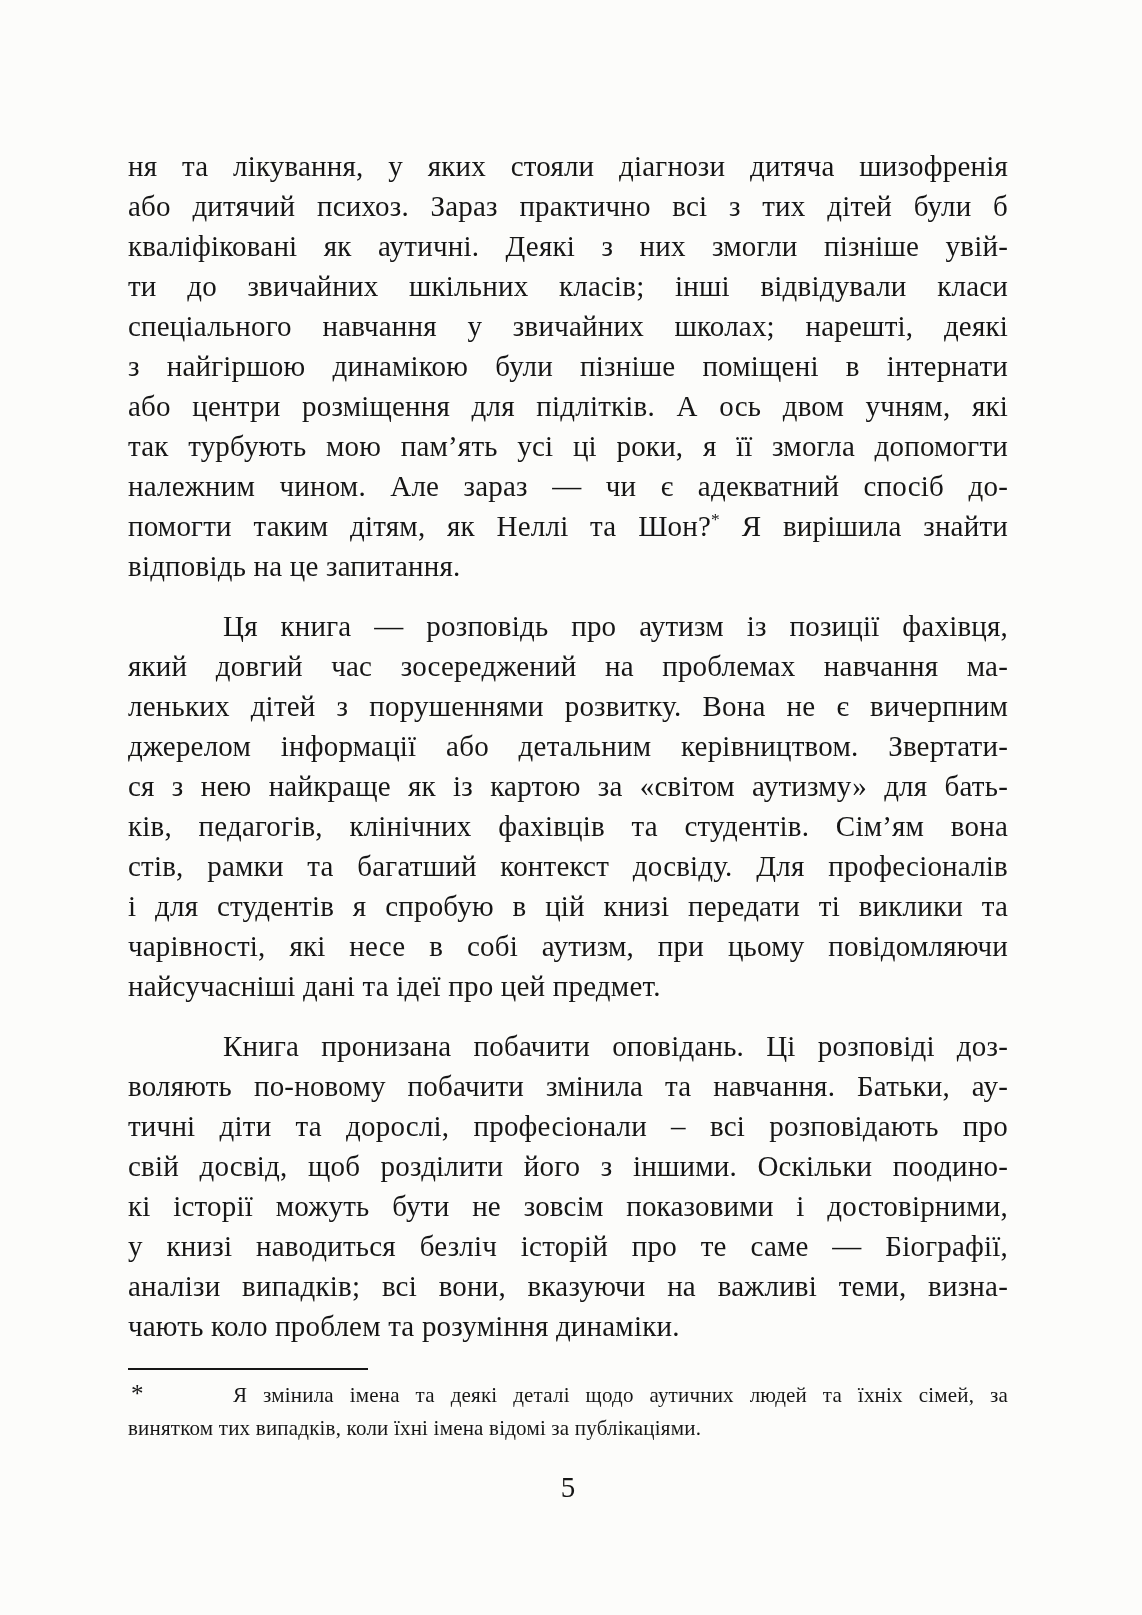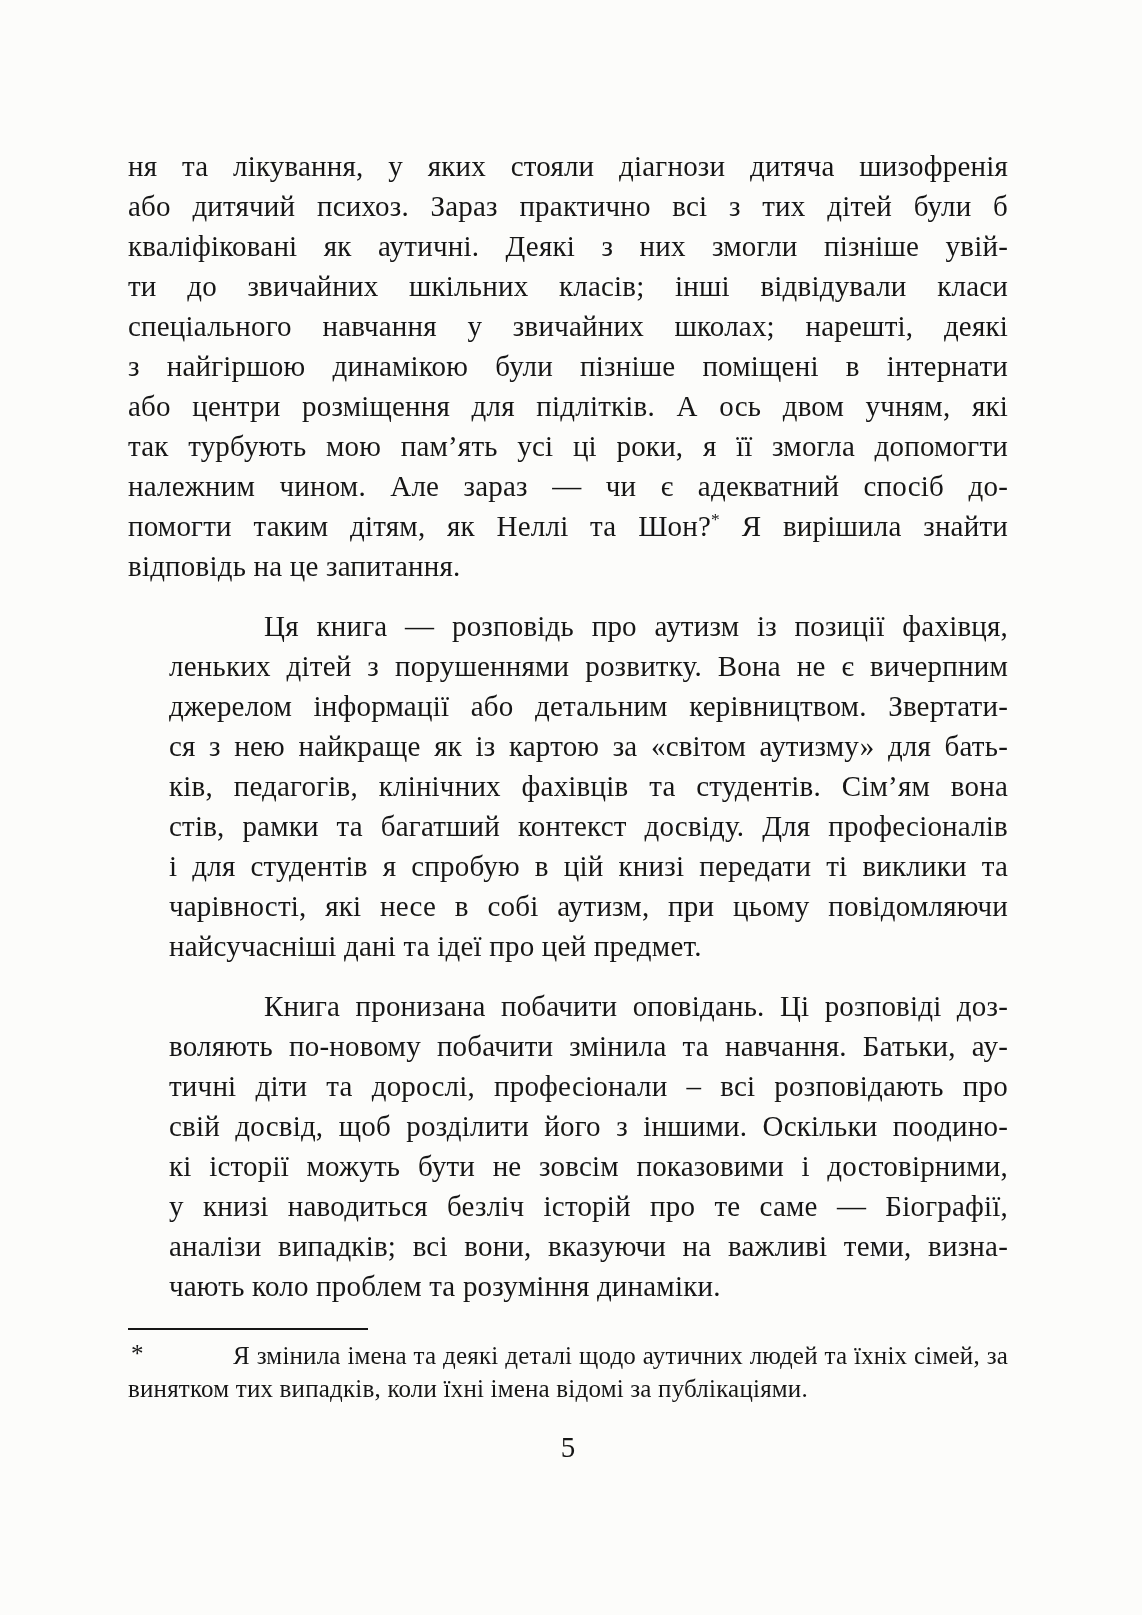--- a/index.html
+++ b/index.html
@@ -20,21 +20,20 @@
     left: 128px;
     top: 146px;
     width: 880px;
   }
   .para {
     margin: 0;
     padding: 0;
   }
   .para + .para {
     margin-top: 20px;
-    margin-left: 41px;
   }
   .line {
     font-size: 29px;
     line-height: 40px;
     text-align: justify;
     text-align-last: justify;
     letter-spacing: 0.2px;
   }
   .line.last {
     text-align-last: left;
@@ -51,21 +50,21 @@
     margin-top: 22px;
     position: relative;
   }
   .fn-rule {
     width: 240px;
     height: 0;
     border-top: 2px solid #161616;
     margin-bottom: 9px;
   }
   .fn-line {
-    font-size: 25px;
+    font-size: 21px;
     line-height: 33px;
     text-align: justify;
     letter-spacing: 0.2px;
   }
   .fn-line.first {
     text-align-last: justify;
     text-indent: 105px;
   }
   .fn-line.last-line {
     text-align-last: left;
@@ -98,20 +97,21 @@
         <div class="line">спеціального навчання у звичайних школах; нарешті, деякі</div>
         <div class="line">з найгіршою динамікою були пізніше поміщені в інтернати</div>
         <div class="line">або центри розміщення для підлітків. А ось двом учням, які</div>
         <div class="line">так турбують мою пам’ять усі ці роки, я її змогла допомогти</div>
         <div class="line">належним чином. Але зараз — чи є адекватний спосіб до-</div>
         <div class="line"><span>помогти таким дітям, як Неллі та Шон?</span><sup>*</sup><span> Я вирішила знайти</span></div>
         <div class="line last">відповідь на це запитання.</div>
       </div>
       <div class="para">
         <div class="line indent">Ця книга — розповідь про аутизм із позиції фахівця,</div>
+        <div class="line">який довгий час зосереджений на проблемах навчання ма-</div>
         <div class="line">леньких дітей з порушеннями розвитку. Вона не є вичерпним</div>
         <div class="line">джерелом інформації або детальним керівництвом. Звертати-</div>
         <div class="line">ся з нею найкраще як із картою за «світом аутизму» для бать-</div>
         <div class="line">ків, педагогів, клінічних фахівців та студентів. Сім’ям вона</div>
         <div class="line">стів, рамки та багатший контекст досвіду. Для професіоналів</div>
         <div class="line">і для студентів я спробую в цій книзі передати ті виклики та</div>
         <div class="line">чарівності, які несе в собі аутизм, при цьому повідомляючи</div>
         <div class="line last">найсучасніші дані та ідеї про цей предмет.</div>
       </div>
       <div class="para">

